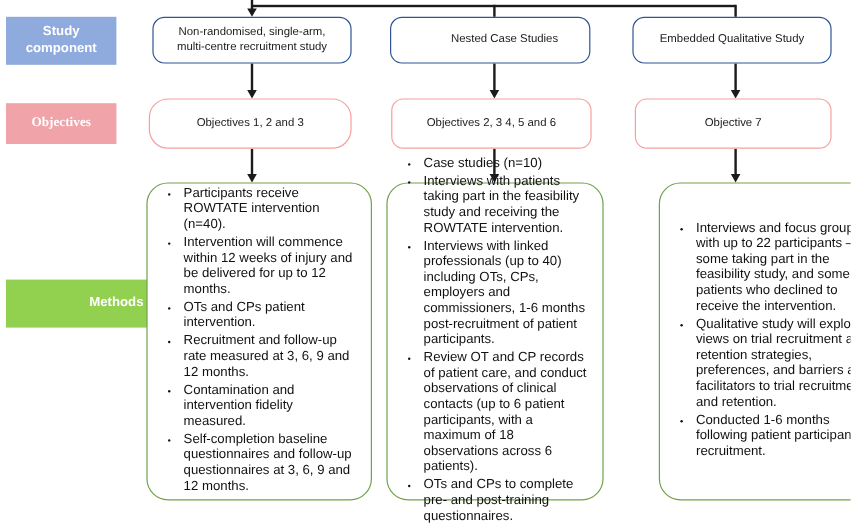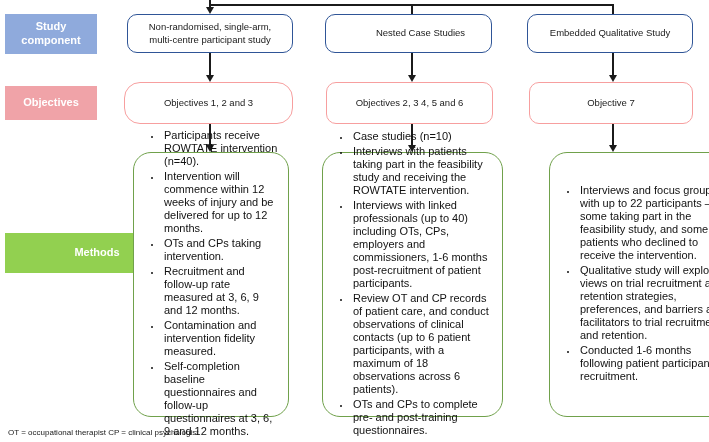--- a/index.html
+++ b/index.html
@@ -6,42 +6,42 @@
   .canvas{
     position:relative;width:709px;height:442px;background:#ffffff;
     font-family:"Liberation Sans", sans-serif;color:#1a1a1a;overflow:hidden;
   }
   
   .row-label{
     position:absolute;left:5px;width:92px;display:flex;align-items:center;justify-content:center;
     text-align:center;color:#ffffff;font-weight:bold;font-size:11px;line-height:1.25;
   }
   .lbl-study{top:14px;height:40px;background:#8faadc;}
-  .lbl-objectives{top:86px;height:34px;background:#f0a3a8;}
+  .lbl-objectives{top:86px;height:34px;background:#f0a3a8;font-family:Liberation Serif, serif;}
   .lbl-methods{top:233px;height:40px;background:#92d050;padding-left:46px;}
 
   
   .box{
     position:absolute;box-sizing:border-box;background:#ffffff;
     display:flex;align-items:center;justify-content:center;text-align:center;
     font-size:9.5px;line-height:1.3;padding:2px 8px;
   }
   .box-blue{border:1.5px solid #2f5597;border-radius:10px;top:14px;height:39px;}
   .box-pink{border:1.5px solid #f79f9f;border-radius:10px;top:82px;height:42px;}
   .box-green{
     border:1.5px solid #70a14b;border-radius:18px;top:152px;height:265px;
     align-items:center;justify-content:flex-start;text-align:left;padding:6px 0;
   }
   .c1-blue{left:127px;width:166px;}
   .c2-blue{left:325px;width:167px;padding-left:32px;}
   .c3-blue{left:527px;width:166px;justify-content:center;}
   .c1-pink{left:124px;width:169px;border-radius:16px;}
   .c2-pink{left:326px;width:167px;}
   .c3-pink{left:529px;width:164px;}
-  .c1-green{left:133px;width:156px;}
+  .c1-green{left:122px;width:188px;}
   .c2-green{left:322px;width:181px;}
   .c3-green{left:549px;width:188px;align-items:center;}
 
   .methods-list{
     margin:0;padding:0 10px 0 28px;list-style:disc;
     font-size:11px;line-height:1.18;color:#111111;
   }
   .methods-list li{margin:0 0 2px 0;padding-left:2px;}
   .methods-list li::marker{font-size:8px;}
 
@@ -85,21 +85,21 @@
     <span>Study component</span>
   </div>
   <div class="row-label lbl-objectives">
     <span>Objectives</span>
   </div>
   <div class="row-label lbl-methods">
     <span>Methods</span>
   </div>
 
   <div class="box box-blue c1-blue">
-    <span>Non-randomised, single-arm, multi-centre participant study</span>
+    <span>Non-randomised, single-arm, multi-centre recruitment study</span>
   </div>
   <div class="box box-blue c2-blue">
     <span>Nested Case Studies</span>
   </div>
   <div class="box box-blue c3-blue">
     <span>Embedded Qualitative Study</span>
   </div>
 
   <div class="box box-pink c1-pink">
     <span>Objectives 1, 2 and 3</span>
@@ -108,21 +108,21 @@
     <span>Objectives 2, 3 4, 5 and 6</span>
   </div>
   <div class="box box-pink c3-pink">
     <span>Objective 7</span>
   </div>
 
   <div class="box box-green c1-green">
     <ul class="methods-list">
       <li>Participants receive ROWTATE intervention (n=40).</li>
       <li>Intervention will commence within 12 weeks of injury and be delivered for up to 12 months.</li>
-      <li>OTs and CPs taking intervention.</li>
+      <li>OTs and CPs patient intervention.</li>
       <li>Recruitment and follow-up rate measured at 3, 6, 9 and 12 months.</li>
       <li>Contamination and intervention fidelity measured.</li>
       <li>Self-completion baseline questionnaires and follow-up questionnaires at 3, 6, 9 and 12 months.</li>
     </ul>
   </div>
   <div class="box box-green c2-green">
     <ul class="methods-list">
       <li>Case studies (n=10)</li>
       <li>Interviews with patients taking part in the feasibility study and receiving the ROWTATE intervention.</li>
       <li>Interviews with linked professionals (up to 40) including OTs, CPs, employers and commissioners, 1-6 months post-recruitment of patient participants.</li>
@@ -131,14 +131,13 @@
     </ul>
   </div>
   <div class="box box-green c3-green">
     <ul class="methods-list">
       <li>Interviews and focus groups with up to 22 participants – some taking part in the feasibility study, and some patients who declined to receive the intervention.</li>
       <li>Qualitative study will explore views on trial recruitment and retention strategies, preferences, and barriers and facilitators to trial recruitment and retention.</li>
       <li>Conducted 1-6 months following patient participant recruitment.</li>
     </ul>
   </div>
 
-  <div class="footnote">OT = occupational therapist CP = clinical psychologist</div>
 </div>
 
 </body></html>

